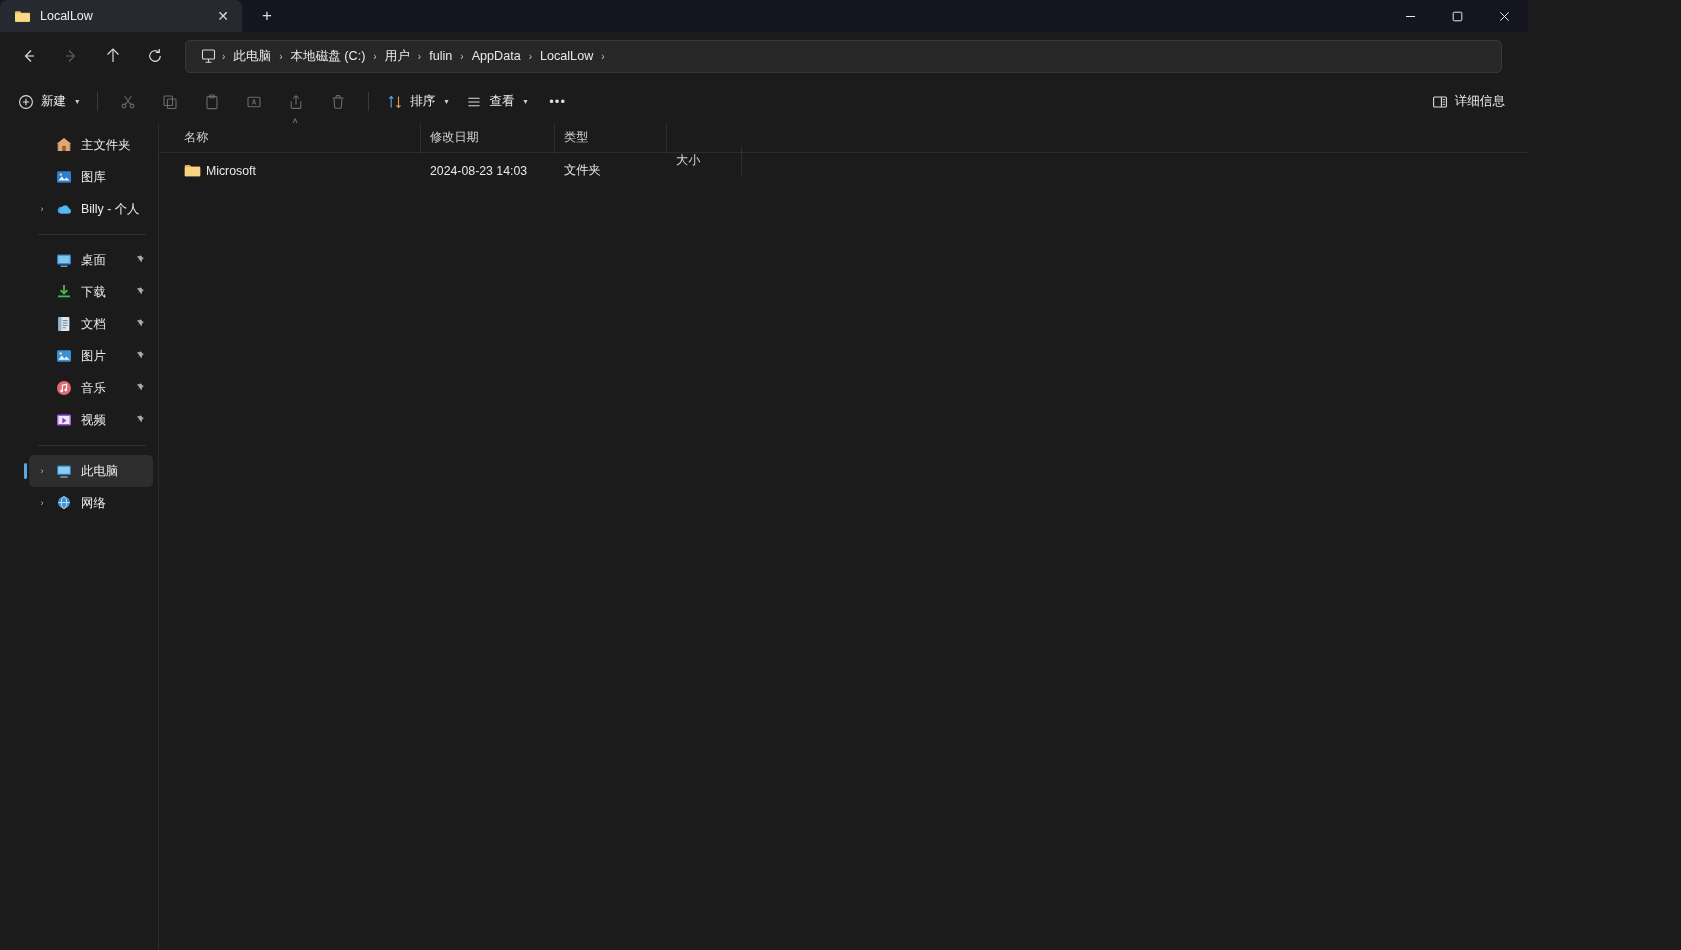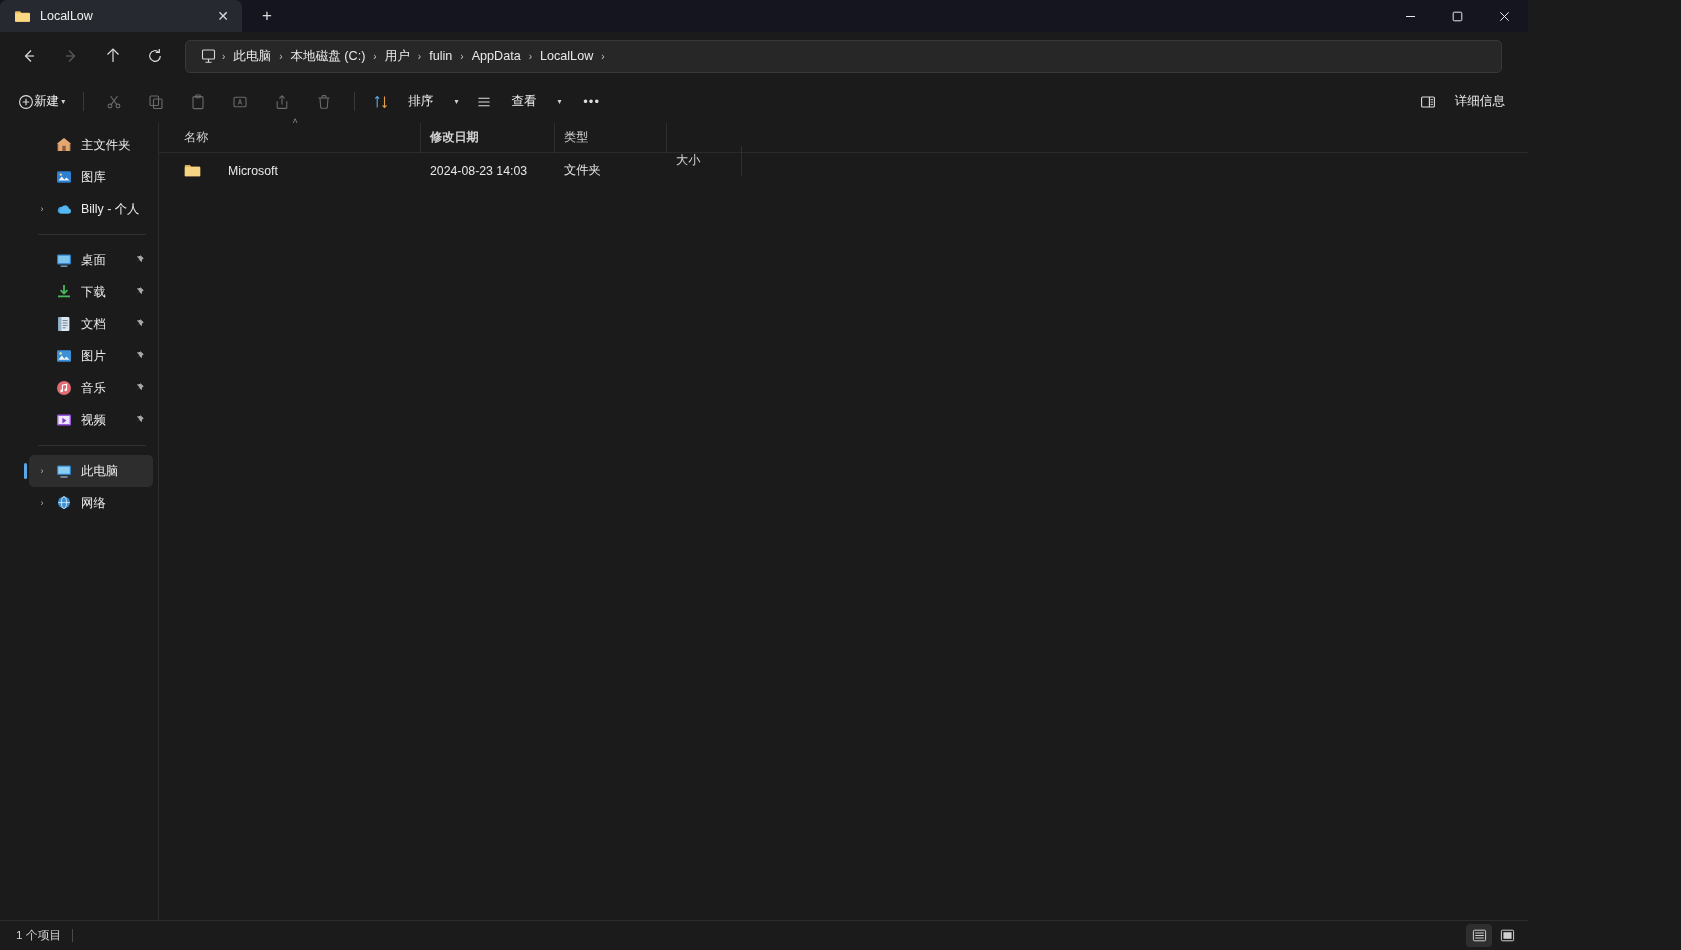--- a/index.html
+++ b/index.html
@@ -79,29 +79,29 @@
   .searchbox input::placeholder { color: #a7a7a7; }
   .search-ico { width: 26px; height: 26px; display:flex; align-items:center; justify-content:center; color:#d0d0d0; }
 
   
   .cmdbar {
     height: 43px; background: #1b1b1b; flex: none;
     display: flex; align-items: center; padding: 0 14px 0 10px; position: relative;
   }
   .cmd-new {
     height: 32px; border-radius: 5px; display: flex; align-items: center;
-    padding: 0 9px 0 8px; gap: 0; color: #ededed; font-size: 12.6px;
+    padding: 0 9px 0 8px; gap: 7px; color: #ededed; font-size: 12.6px;
   }
   .cmd-ico-btn {
     width: 40px; height: 32px; border-radius: 5px; margin: 0 1px;
     display: flex; align-items: center; justify-content: center; color: #6a6a6a;
   }
   .cmd-text-btn {
     height: 32px; border-radius: 5px; display: flex; align-items: center;
-    padding: 0 9px; gap: 19px; color: #ededed; font-size: 12.6px;
+    padding: 0 9px; gap: 7px; color: #ededed; font-size: 12.6px;
   }
   .vsep { width: 1px; height: 19px; background: #3a3a3a; margin: 0 9px; flex: none; }
   .caret-dn { font-size: 8px; color: #cfcfcf; margin-left: 2px; }
   .cmd-right { position: absolute; right: 14px; display: flex; align-items: center; }
 
   
   .body { flex: 1; display: flex; min-height: 0; }
 
   
   .sidebar {
@@ -134,34 +134,34 @@
   .filepane { flex: 1; display: flex; flex-direction: column; min-width: 0; background: #1b1b1b; }
   .colhead {
     height: 30px; display: flex; align-items: center; flex: none;
     border-bottom: 1px solid #2b2b2b; padding-left: 16px; position: relative;
   }
   .col {
     font-size: 12.2px; color: #d2d2d2; height: 30px; display: flex; align-items: center;
     padding-left: 9px; border-right: 1px solid #2f2f2f; position: relative;
   }
   .col.name { width: 246px; }
-  .col.date { width: 134px; font-weight: bold; }
+  .col.date { width: 134px; }
   .col.type { width: 112px; }
   .col.size { width: 75px; margin-top: 46px; }
   .sortcaret {
     position: absolute; top: -7px; left: 50%; margin-left: -5px;
     color: #8a8a8a; font-size: 9px;
   }
   .rows { flex: 1; overflow: auto; padding-top: 3px; }
   .row {
     height: 29px; display: flex; align-items: center; margin: 0 4px 0 4px;
     border-radius: 4px; padding-left: 12px;
   }
   .cell { font-size: 12.3px; color: #e8e8e8; padding-left: 9px; display: flex; align-items: center; }
-  .cell.name { width: 246px; gap: 27px; }
+  .cell.name { width: 246px; gap: 5px; }
   .cell.date { width: 134px; }
   .cell.type { width: 112px; text-align: center; }
   .cell.size { width: 75px; }
   .folder-ico { width: 17px; height: 15px; flex: none; position: relative; }
 
   
   .statusbar {
     height: 30px; background: #1b1b1b; border-top: 1px solid #2c2c2c; flex: none;
     display: flex; align-items: center; padding: 0 8px 0 16px; position: relative;
   }
@@ -568,35 +568,13 @@
             <span>Microsoft</span>
           </div>
           <div class="cell date">2024-08-23 14:03</div>
           <div class="cell type">文件夹</div>
           <div class="cell size"></div>
         </div>
       </div>
     </div>
   </div>
 
-  <div class="statusbar">
-    <span class="status-text">1 个项目</span>
-    <span class="status-sep"></span>
-    <div class="view-toggles">
-      <div class="vt active">
-        <span>
-          <svg width="15" height="15" viewBox="0 0 15 15">
-            <rect x="1.4" y="2.2" width="12.2" height="10.6" rx="1" fill="none" stroke="#cfcfcf" stroke-width="1"></rect>
-            <path d="M3.2 5h8.6M3.2 7.5h8.6M3.2 10h8.6" stroke="#cfcfcf" stroke-width="1"></path>
-          </svg>
-        </span>
-      </div>
-      <div class="vt">
-        <span>
-          <svg width="15" height="15" viewBox="0 0 15 15">
-            <rect x="1.4" y="2.2" width="12.2" height="10.6" rx="1" fill="none" stroke="#cfcfcf" stroke-width="1"></rect>
-            <rect x="3.4" y="4.2" width="8.2" height="6.6" fill="#cfcfcf"></rect>
-          </svg>
-        </span>
-      </div>
-    </div>
-  </div>
 </div>
 
 </body></html>

